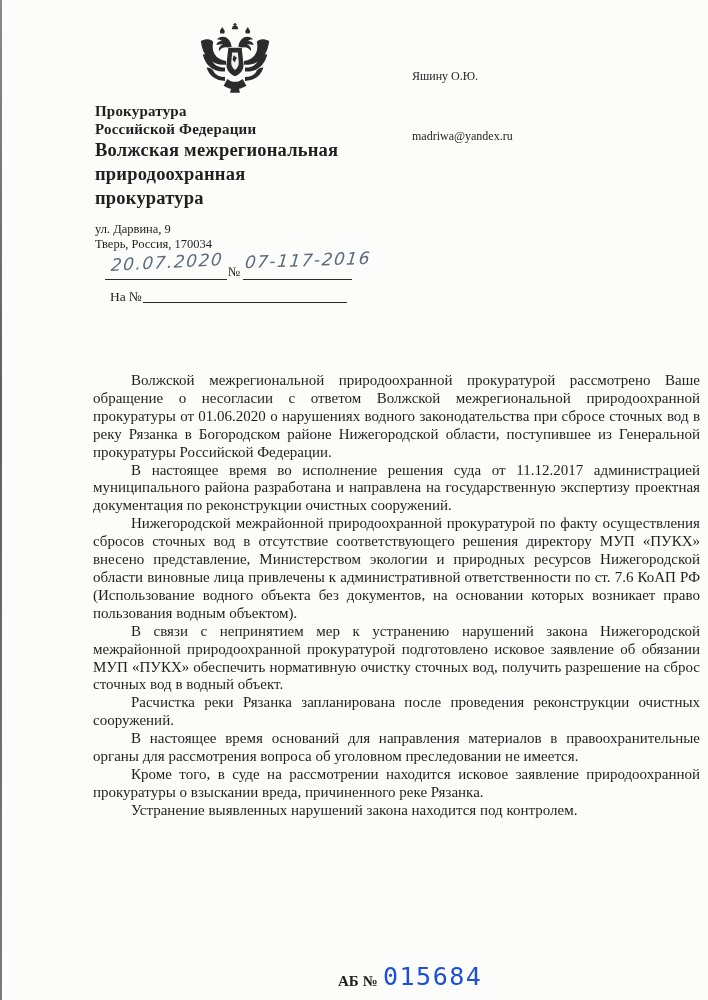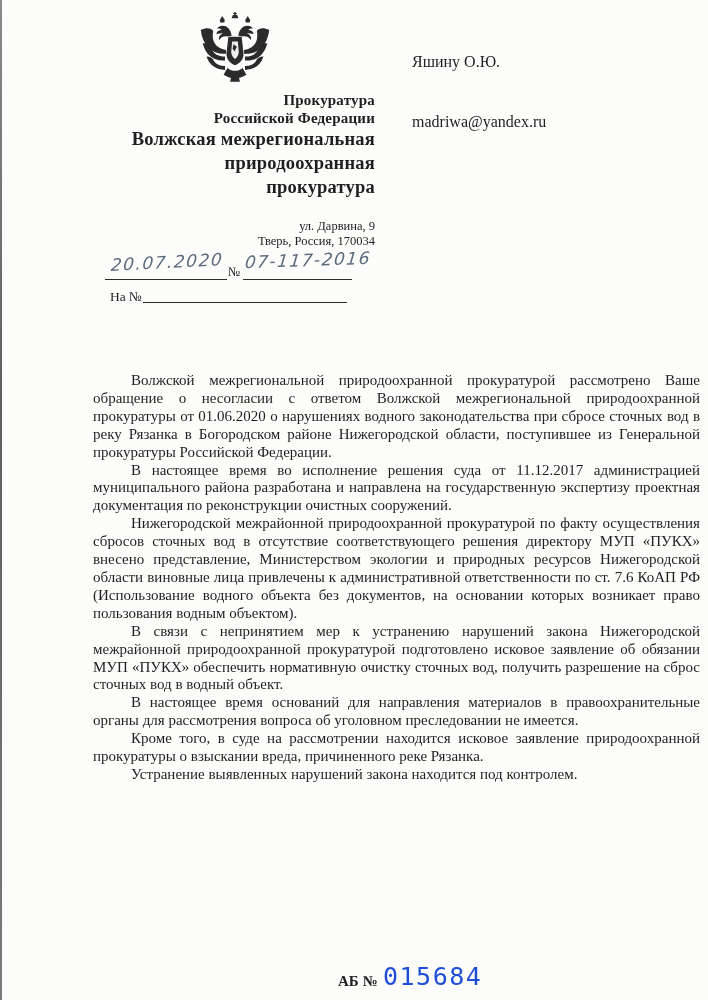--- a/index.html
+++ b/index.html
@@ -11,32 +11,32 @@
     overflow:hidden;
     font-family:"Liberation Serif", serif;
     color:#1f1f1f;
   }
   .scan-edge{
     position:absolute;left:0;top:0;width:2px;height:1000px;
     background:linear-gradient(#8a8a8a,#5f5f5f 40%,#7a7a7a);
   }
   
   .letterhead{
-    position:absolute;left:95px;top:10px;width:280px;
-    text-align:right;
+    position:absolute;left:95px;top:21px;width:280px;
+    text-align:left;
   }
   .emblem{display:block;margin:0 auto 4px auto;}
   .org-small{
     font-weight:bold;font-size:15px;line-height:17.5px;letter-spacing:.2px;
   }
   .org-big{
     font-weight:bold;font-size:18.5px;line-height:23px;margin-top:1px;letter-spacing:.2px;
   }
   .address{
-    font-size:12.5px;line-height:15px;margin-top:20px;
+    font-size:12.5px;line-height:15px;margin-top:12px;
   }
   
   .refrow{
     position:absolute;left:95px;top:250px;width:280px;height:32px;
     font-size:13px;
   }
   .line1{position:absolute;left:10px;top:29px;width:122px;border-bottom:1.4px solid #2a2a2a;}
   .line2{position:absolute;left:148px;top:29px;width:109px;border-bottom:1.4px solid #2a2a2a;}
   .no-label{position:absolute;left:133px;top:14px;font-size:13px;}
   .hand{
@@ -54,22 +54,22 @@
     position:absolute;left:150px;top:0px;font-size:17px;
     transform:rotate(-2deg) skewX(-8deg);
   }
   .replyrow{
     position:absolute;left:110px;top:288px;width:260px;height:18px;font-size:13.5px;
   }
   .reply-label{position:absolute;left:0;top:1px;}
   .line3{position:absolute;left:33px;top:14px;width:204px;border-bottom:1.4px solid #2a2a2a;}
   
   .recipient{
-    position:absolute;left:412px;top:52px;width:270px;
-    font-size:16px;line-height:20px;
+    position:absolute;left:412px;top:66px;width:270px;
+    font-size:12px;line-height:20px;
   }
   .recipient .name{display:block;}
   .recipient .email{display:block;margin-top:40px;}
   
   .body-text{
     position:absolute;left:93px;top:372px;width:607px;
     font-size:15px;line-height:17.9px;
     text-align:justify;
   }
   .body-text p{
@@ -144,20 +144,21 @@
   <div class="recipient">
     <span class="name">Яшину О.Ю.</span>
     <span class="email">madriwa@yandex.ru</span>
   </div>
 
   <div class="body-text">
     <p>Волжской межрегиональной природоохранной прокуратурой рассмотрено Ваше обращение о несогласии с ответом Волжской межрегиональной природоохранной прокуратуры от 01.06.2020 о нарушениях водного законодательства при сбросе сточных вод в реку Рязанка в&nbsp;Богородском районе Нижегородской области, поступившее из Генеральной прокуратуры Российской Федерации.</p>
     <p>В настоящее время во исполнение решения суда от 11.12.2017 администрацией муниципального района разработана и направлена на государственную экспертизу проектная документация по реконструкции очистных сооружений.</p>
     <p>Нижегородской межрайонной природоохранной прокуратурой по факту осуществления сбросов сточных вод в отсутствие соответствующего решения директору МУП «ПУКХ» внесено представление, Министерством экологии и природных ресурсов Нижегородской области виновные лица привлечены к административной ответственности по ст. 7.6 КоАП РФ (Использование водного объекта без документов, на основании которых возникает право пользования водным объектом).</p>
     <p>В связи с непринятием мер к устранению нарушений закона Нижегородской межрайонной природоохранной прокуратурой подготовлено исковое заявление об обязании МУП «ПУКХ» обеспечить нормативную очистку сточных вод, получить разрешение на сброс сточных вод в водный объект.</p>
+    <p>Расчистка реки Рязанка запланирована после проведения реконструкции очистных сооружений.</p>
     <p>В настоящее время оснований для направления материалов в правоохранительные органы для рассмотрения вопроса об уголовном преследовании не имеется.</p>
     <p>Кроме того, в суде на рассмотрении находится исковое заявление природоохранной прокуратуры о взыскании вреда, причиненного реке Рязанка.</p>
     <p>Устранение выявленных нарушений закона находится под контролем.</p>
   </div>
 
   <div class="form-stamp">
     <span class="form-series">АБ №</span>
     <span class="form-number">015684</span>
   </div>
 </div>

